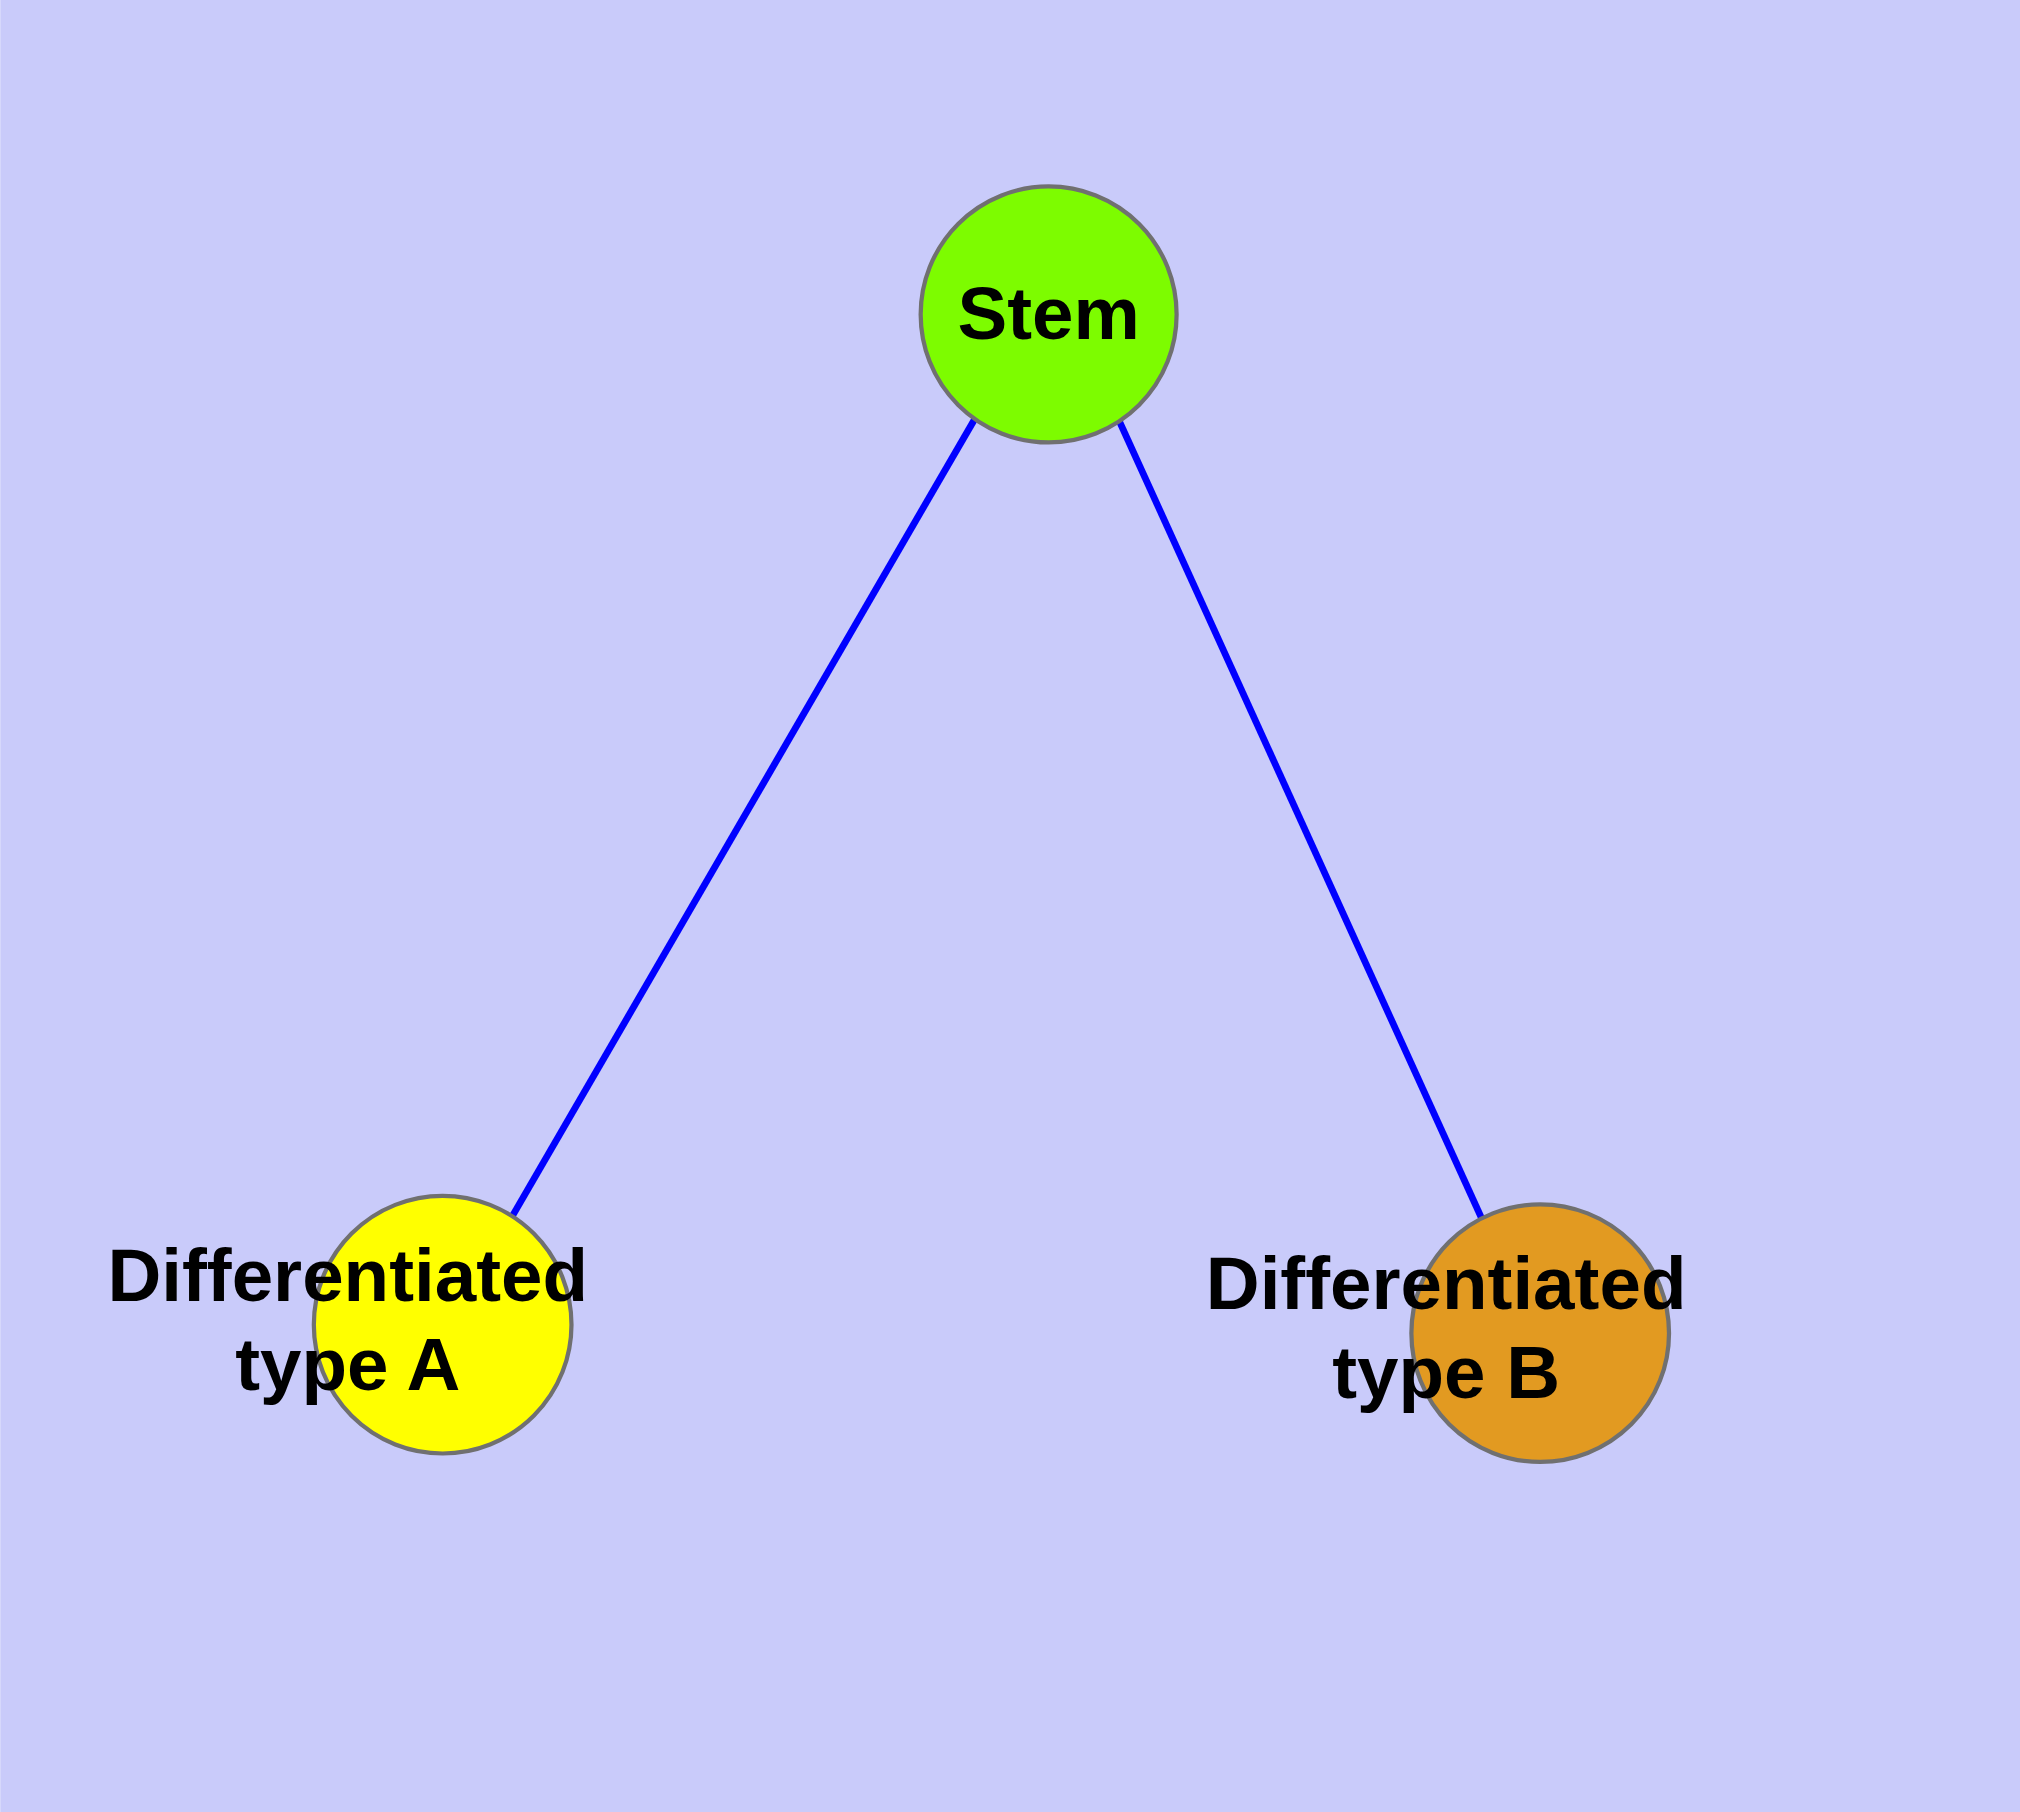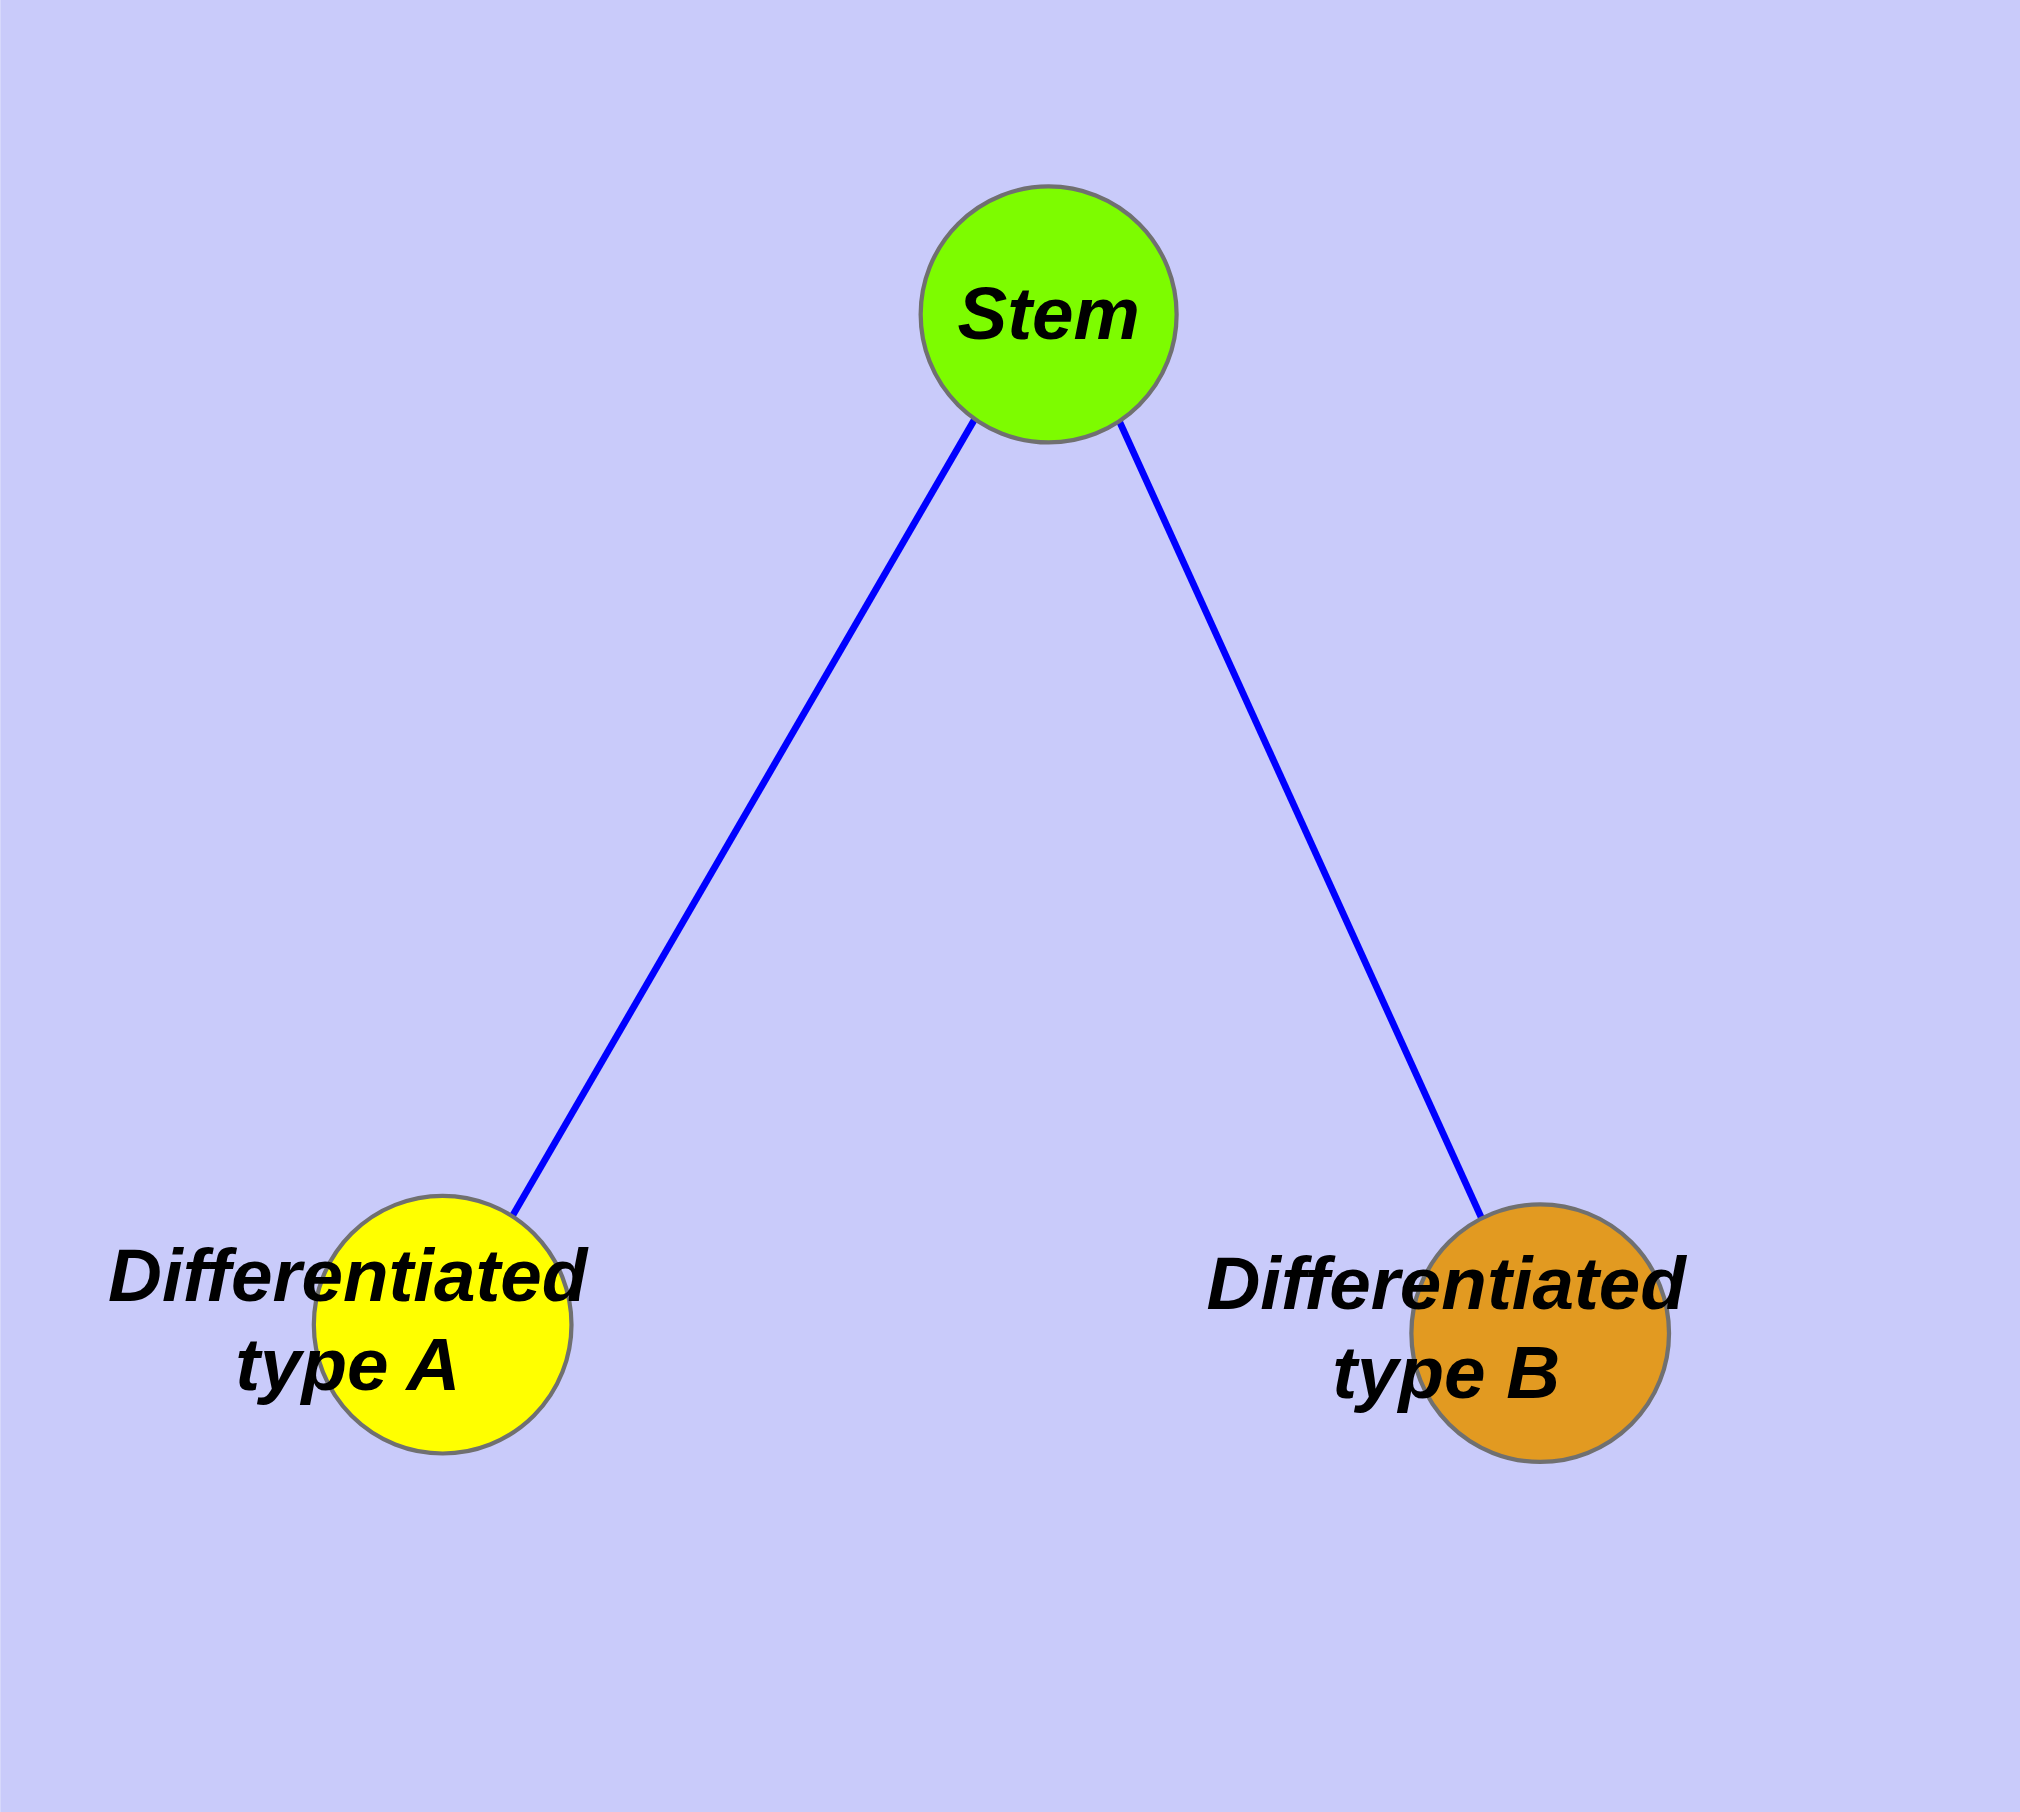--- a/index.html
+++ b/index.html
@@ -6,21 +6,20 @@
     margin: 0;
     padding: 0;
     background: #ffffff;
   }
   #stage {
     position: relative;
     width: 2021px;
     height: 1812px;
     overflow: hidden;
     font-family: "Liberation Sans", sans-serif;
-    font-style: italic;
   }
   #graph-canvas {
     position: absolute;
     inset: 0;
     width: 2021px;
     height: 1812px;
     display: block;
   }
   .node-label {
     font-family: "Liberation Sans", sans-serif;

